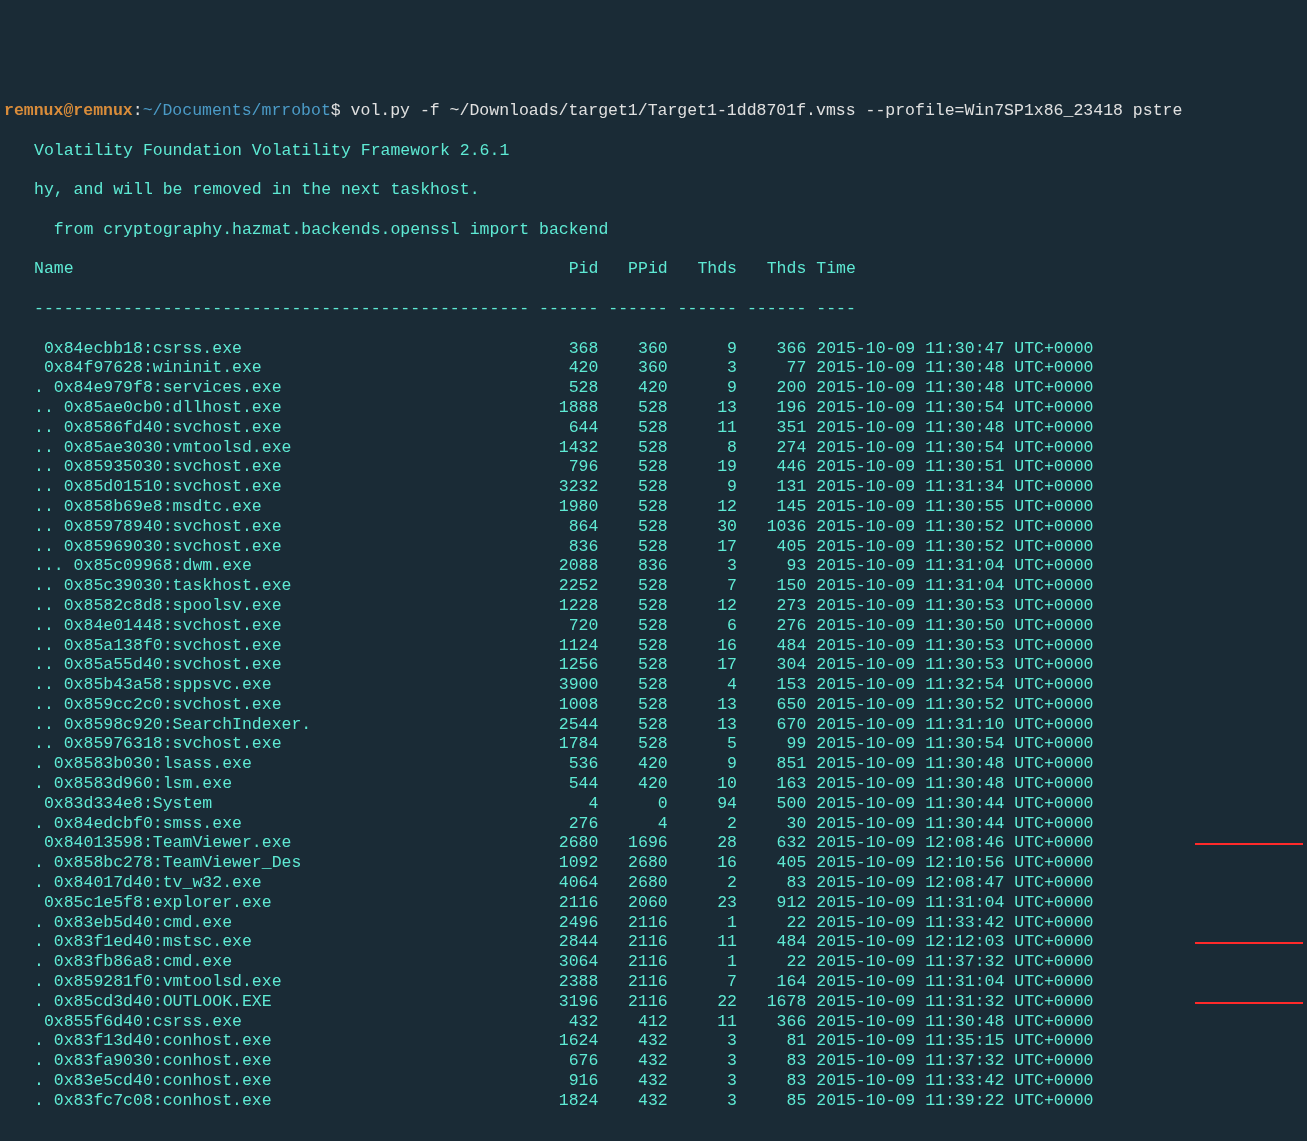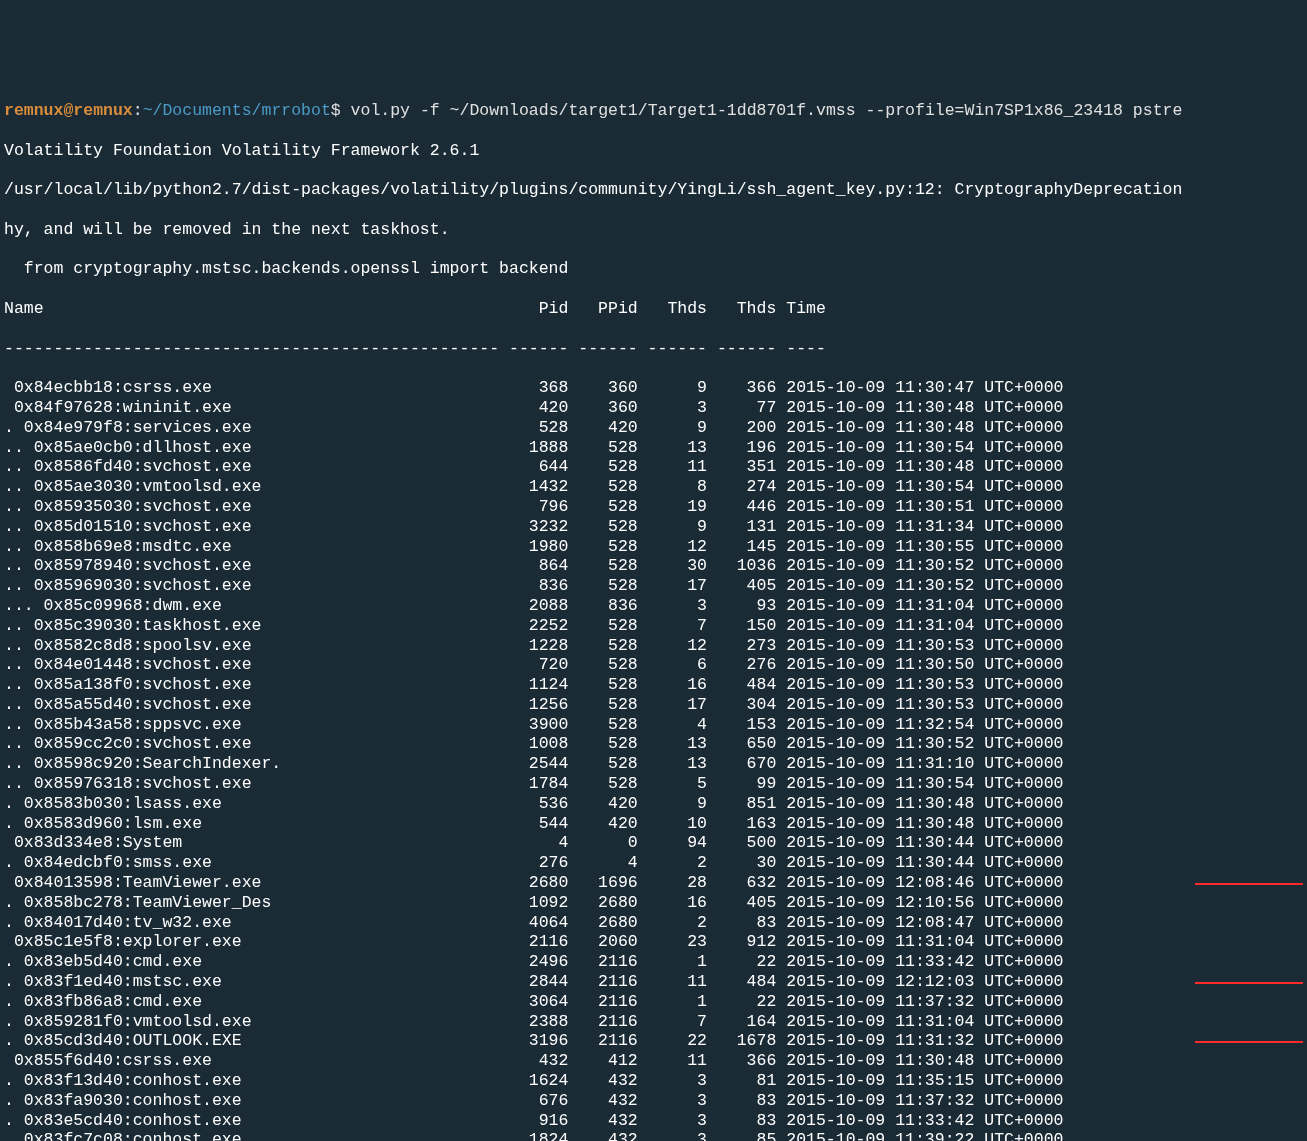--- a/index.html
+++ b/index.html
@@ -13,42 +13,41 @@
       white-space: pre;
       overflow: hidden;
     }
     .prompt-user { color: #d98c3a; font-weight: bold; }
     .prompt-at { color: #d98c3a; font-weight: bold; }
     .prompt-host { color: #d98c3a; font-weight: bold; }
     .prompt-colon { color: #e0e0e0; }
     .prompt-path { color: #4b9bc7; font-weight: normal; }
     .prompt-dollar { color: #e0e0e0; }
     .cmd { color: #e0e0e0; }
-    .output { color: #ffffff; }
+    .output { color: #5eead4; margin-left: 30px; }
     .row { display: block; position: relative; }
     .highlight-line {
       position: absolute;
       right: 0;
       top: 50%;
       height: 2px;
       background: #ff2a2a;
     }
     .terminal-content { position: relative; }
   </style>
 </head>
 <body>
 
 
 
 <div class="terminal-content">
 <span class="row"><span class="prompt-user">remnux</span><span class="prompt-at">@</span><span class="prompt-host">remnux</span><span class="prompt-colon">:</span><span class="prompt-path">~/Documents/mrrobot</span><span class="prompt-dollar">$</span><span class="cmd"> vol.py -f ~/Downloads/target1/Target1-1dd8701f.vmss --profile=Win7SP1x86_23418 pstre</span></span>
 <span class="row output">Volatility Foundation Volatility Framework 2.6.1</span>
-<span class="row output">/usr/local/lib/python2.7/dist-packages/volatility/plugins/community/YingLi/ssh_agent_key.py:12: CryptographyDeprecation</span>
 <span class="row output">hy, and will be removed in the next taskhost.</span>
-<span class="row output">  from cryptography.mstsc.backends.openssl import backend</span>
+<span class="row output">  from cryptography.hazmat.backends.openssl import backend</span>
 <span class="row output" id="col-header">Name                                                  Pid   PPid   Thds   Thds Time</span>
 <span class="row output">-------------------------------------------------- ------ ------ ------ ------ ----</span>
 <div id="rows-container"><span class="row output"> 0x84ecbb18:csrss.exe                                 368    360      9    366 2015-10-09 11:30:47 UTC+0000</span><span class="row output"> 0x84f97628:wininit.exe                               420    360      3     77 2015-10-09 11:30:48 UTC+0000</span><span class="row output">. 0x84e979f8:services.exe                             528    420      9    200 2015-10-09 11:30:48 UTC+0000</span><span class="row output">.. 0x85ae0cb0:dllhost.exe                            1888    528     13    196 2015-10-09 11:30:54 UTC+0000</span><span class="row output">.. 0x8586fd40:svchost.exe                             644    528     11    351 2015-10-09 11:30:48 UTC+0000</span><span class="row output">.. 0x85ae3030:vmtoolsd.exe                           1432    528      8    274 2015-10-09 11:30:54 UTC+0000</span><span class="row output">.. 0x85935030:svchost.exe                             796    528     19    446 2015-10-09 11:30:51 UTC+0000</span><span class="row output">.. 0x85d01510:svchost.exe                            3232    528      9    131 2015-10-09 11:31:34 UTC+0000</span><span class="row output">.. 0x858b69e8:msdtc.exe                              1980    528     12    145 2015-10-09 11:30:55 UTC+0000</span><span class="row output">.. 0x85978940:svchost.exe                             864    528     30   1036 2015-10-09 11:30:52 UTC+0000</span><span class="row output">.. 0x85969030:svchost.exe                             836    528     17    405 2015-10-09 11:30:52 UTC+0000</span><span class="row output">... 0x85c09968:dwm.exe                               2088    836      3     93 2015-10-09 11:31:04 UTC+0000</span><span class="row output">.. 0x85c39030:taskhost.exe                           2252    528      7    150 2015-10-09 11:31:04 UTC+0000</span><span class="row output">.. 0x8582c8d8:spoolsv.exe                            1228    528     12    273 2015-10-09 11:30:53 UTC+0000</span><span class="row output">.. 0x84e01448:svchost.exe                             720    528      6    276 2015-10-09 11:30:50 UTC+0000</span><span class="row output">.. 0x85a138f0:svchost.exe                            1124    528     16    484 2015-10-09 11:30:53 UTC+0000</span><span class="row output">.. 0x85a55d40:svchost.exe                            1256    528     17    304 2015-10-09 11:30:53 UTC+0000</span><span class="row output">.. 0x85b43a58:sppsvc.exe                             3900    528      4    153 2015-10-09 11:32:54 UTC+0000</span><span class="row output">.. 0x859cc2c0:svchost.exe                            1008    528     13    650 2015-10-09 11:30:52 UTC+0000</span><span class="row output">.. 0x8598c920:SearchIndexer.                         2544    528     13    670 2015-10-09 11:31:10 UTC+0000</span><span class="row output">.. 0x85976318:svchost.exe                            1784    528      5     99 2015-10-09 11:30:54 UTC+0000</span><span class="row output">. 0x8583b030:lsass.exe                                536    420      9    851 2015-10-09 11:30:48 UTC+0000</span><span class="row output">. 0x8583d960:lsm.exe                                  544    420     10    163 2015-10-09 11:30:48 UTC+0000</span><span class="row output"> 0x83d334e8:System                                      4      0     94    500 2015-10-09 11:30:44 UTC+0000</span><span class="row output">. 0x84edcbf0:smss.exe                                 276      4      2     30 2015-10-09 11:30:44 UTC+0000</span><span class="row output"> 0x84013598:TeamViewer.exe                           2680   1696     28    632 2015-10-09 12:08:46 UTC+0000<span class="highlight-line" style="width: 108px;"></span></span><span class="row output">. 0x858bc278:TeamViewer_Des                          1092   2680     16    405 2015-10-09 12:10:56 UTC+0000</span><span class="row output">. 0x84017d40:tv_w32.exe                              4064   2680      2     83 2015-10-09 12:08:47 UTC+0000</span><span class="row output"> 0x85c1e5f8:explorer.exe                             2116   2060     23    912 2015-10-09 11:31:04 UTC+0000</span><span class="row output">. 0x83eb5d40:cmd.exe                                 2496   2116      1     22 2015-10-09 11:33:42 UTC+0000</span><span class="row output">. 0x83f1ed40:mstsc.exe                               2844   2116     11    484 2015-10-09 12:12:03 UTC+0000<span class="highlight-line" style="width: 108px;"></span></span><span class="row output">. 0x83fb86a8:cmd.exe                                 3064   2116      1     22 2015-10-09 11:37:32 UTC+0000</span><span class="row output">. 0x859281f0:vmtoolsd.exe                            2388   2116      7    164 2015-10-09 11:31:04 UTC+0000</span><span class="row output">. 0x85cd3d40:OUTLOOK.EXE                             3196   2116     22   1678 2015-10-09 11:31:32 UTC+0000<span class="highlight-line" style="width: 108px;"></span></span><span class="row output"> 0x855f6d40:csrss.exe                                 432    412     11    366 2015-10-09 11:30:48 UTC+0000</span><span class="row output">. 0x83f13d40:conhost.exe                             1624    432      3     81 2015-10-09 11:35:15 UTC+0000</span><span class="row output">. 0x83fa9030:conhost.exe                              676    432      3     83 2015-10-09 11:37:32 UTC+0000</span><span class="row output">. 0x83e5cd40:conhost.exe                              916    432      3     83 2015-10-09 11:33:42 UTC+0000</span><span class="row output">. 0x83fc7c08:conhost.exe                             1824    432      3     85 2015-10-09 11:39:22 UTC+0000</span></div>
 
 </div>
 
 
 
 
 </body></html>

